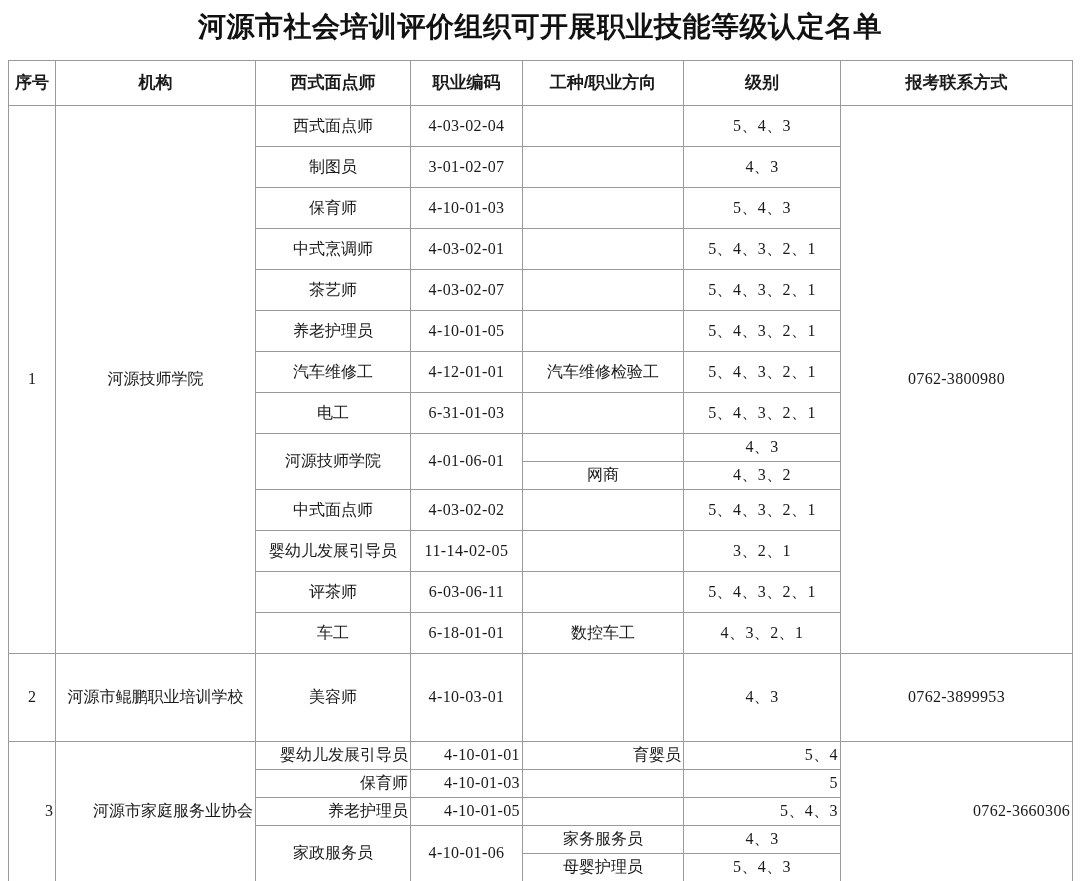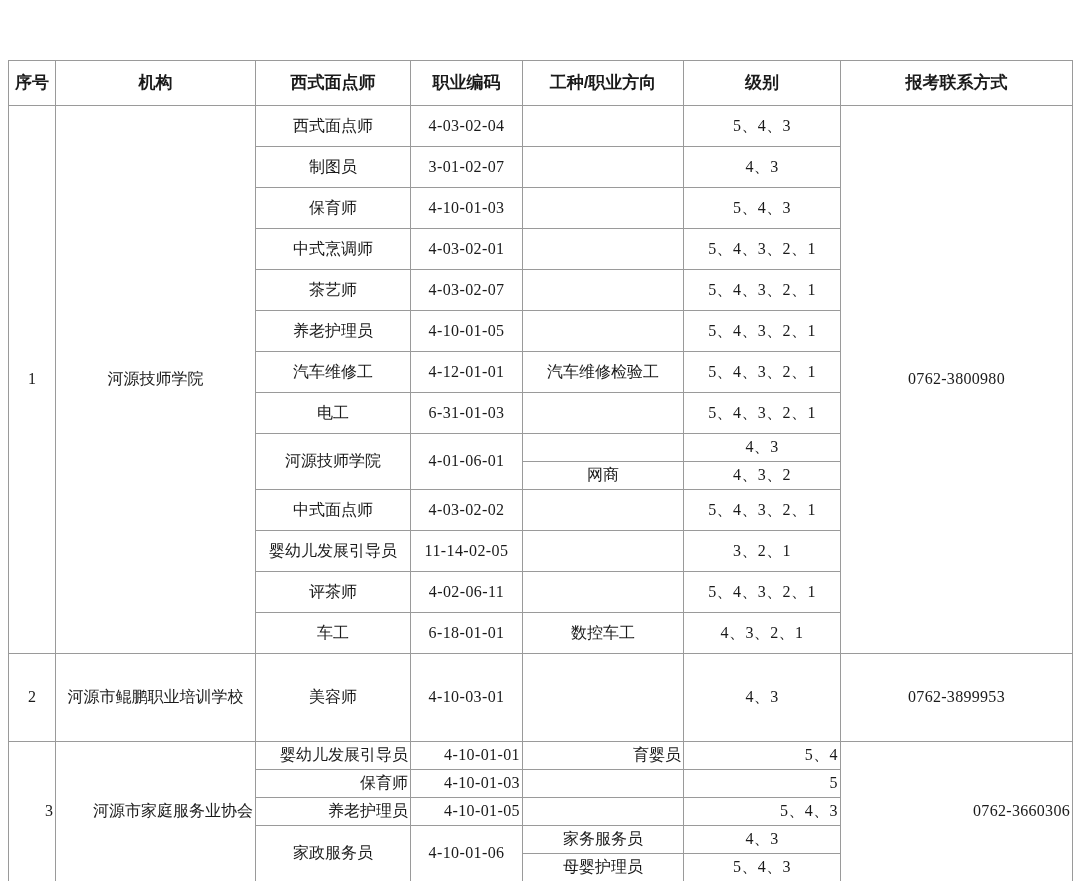--- a/index.html
+++ b/index.html
@@ -81,20 +81,21 @@
   td.contact { font-size: 16px; letter-spacing: 0.3px; }
   td.idx { font-size: 16px; }
   td.org { font-size: 16px; }
   td.empty { }
 </style>
 </head>
 <body>
 
 <div class="page">
 
+  <div class="doc-title">河源市社会培训评价组织可开展职业技能等级认定名单</div>
 
   <div class="table-wrap">
     <table class="listing">
       <colgroup>
         <col class="c-idx">
           <col class="c-org">
           <col class="c-job">
         <col class="c-code">
           <col class="c-dir">
           <col class="c-level">
@@ -180,21 +181,21 @@
             <td class="num">5、4、3、2、1</td>
           </tr>
           <tr class="r-tall">
             <td rowspan="1">婴幼儿发展引导员</td>
             <td class="num" rowspan="1">11-14-02-05</td>
             <td class="empty"></td>
             <td class="num">3、2、1</td>
           </tr>
           <tr class="r-tall">
             <td rowspan="1">评茶师</td>
-            <td class="num" rowspan="1">4-02-06-11</td>
+            <td class="num" rowspan="1">6-03-06-11</td>
             <td class="empty"></td>
             <td class="num">5、4、3、2、1</td>
           </tr>
           <tr class="r-tall">
             <td rowspan="1">车工</td>
             <td class="num" rowspan="1">6-18-01-01</td>
             <td>数控车工</td>
             <td class="num">4、3、2、1</td>
           </tr>
           <tr class="r-sec2">

